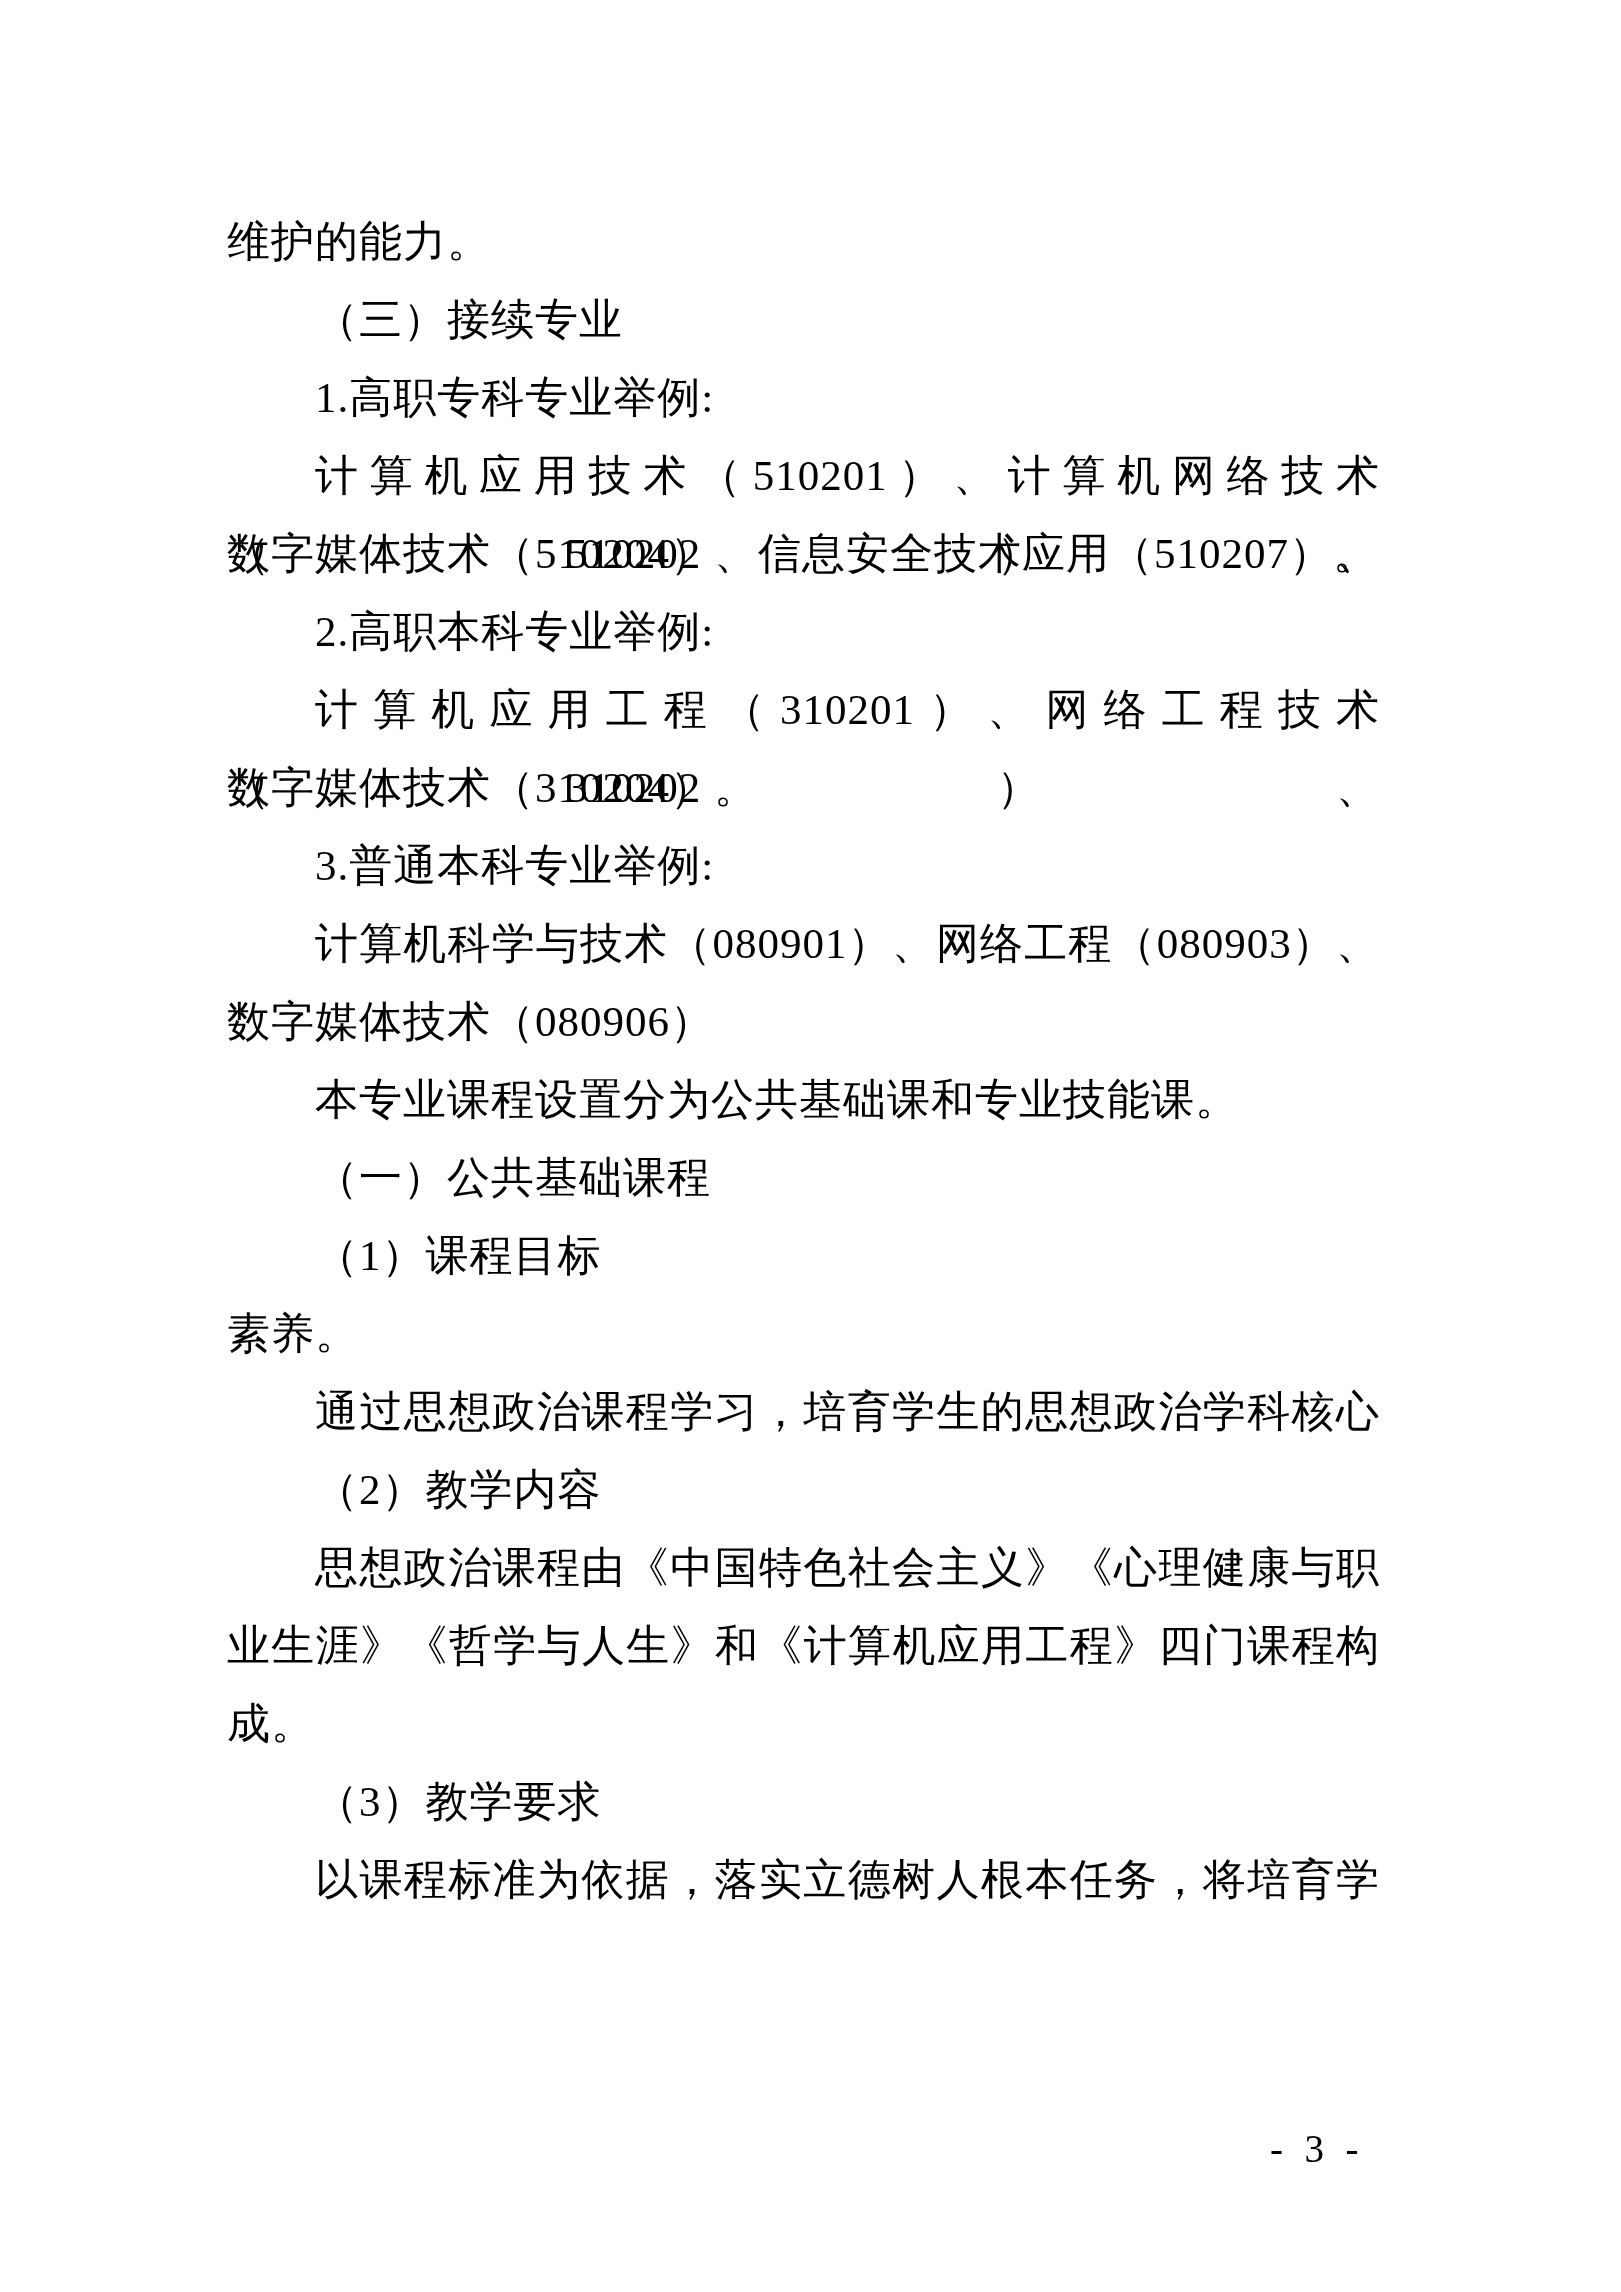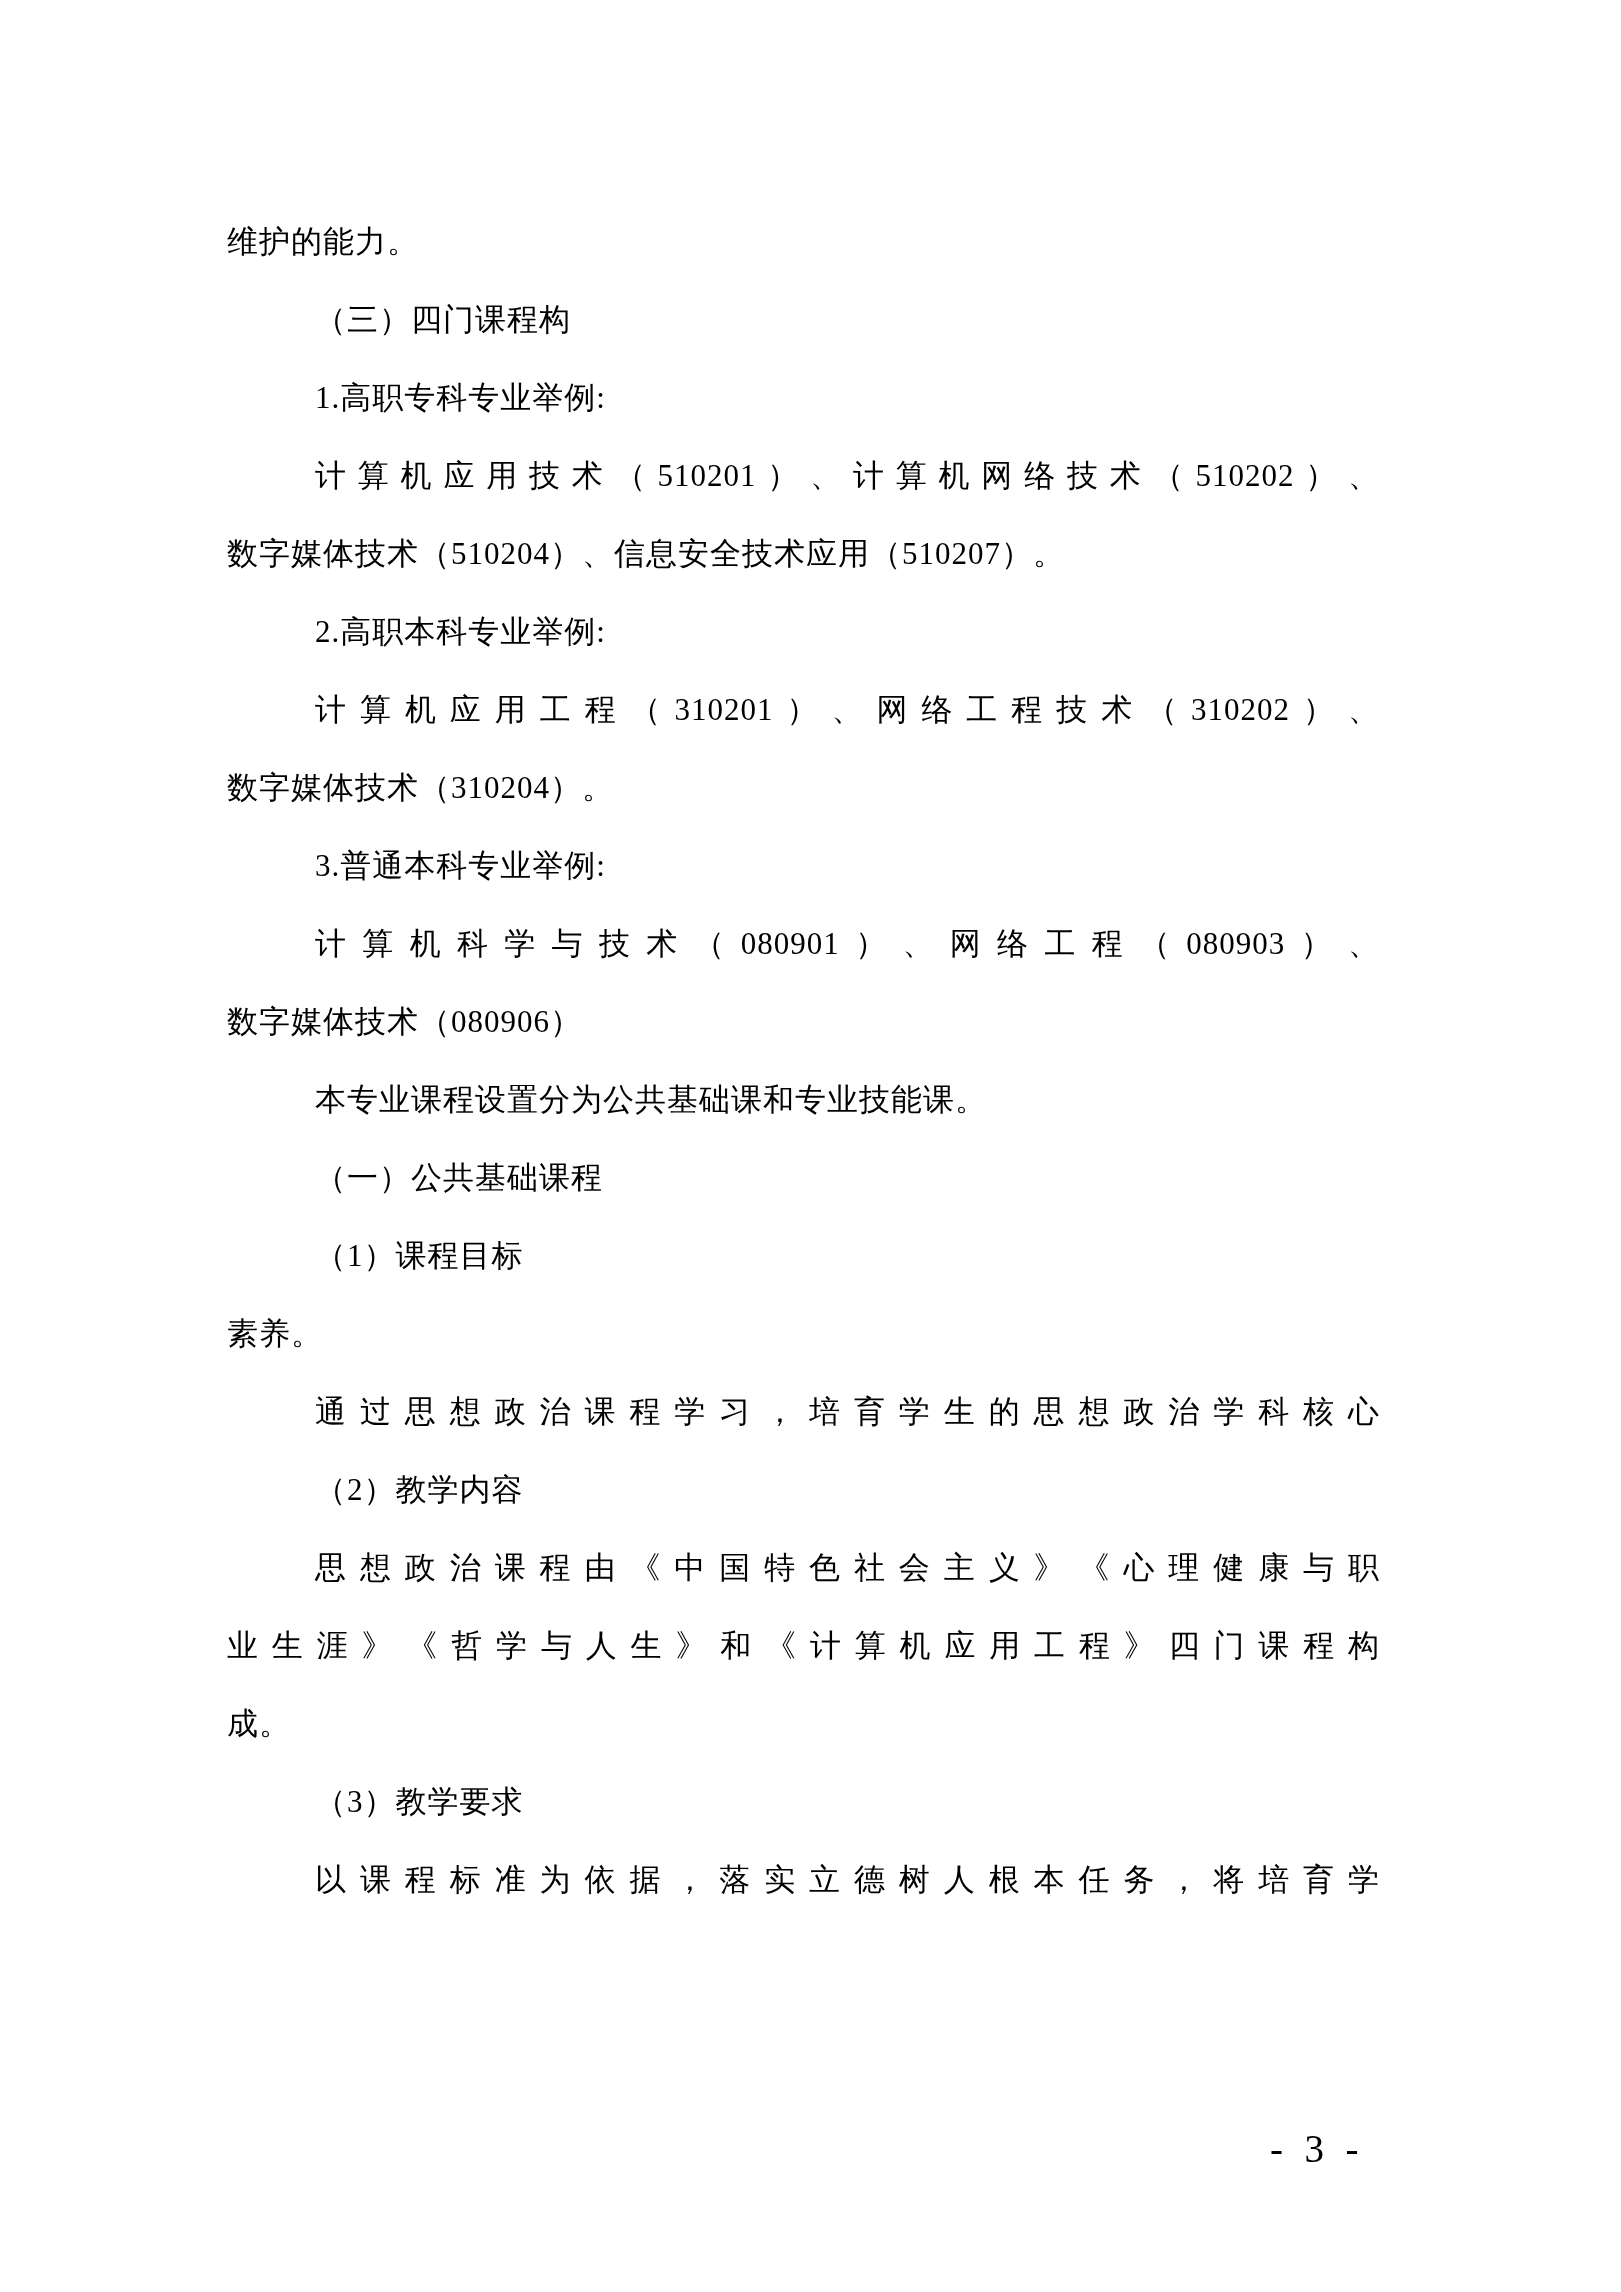--- a/index.html
+++ b/index.html
@@ -19,21 +19,21 @@
   }
   .textblock {
     position: absolute;
     left: 227px;
     top: 203px;
     width: 1153px;
   }
   .line {
     height: 78px;
     line-height: 78px;
-    font-size: 31px;
+    font-size: 43px;
     white-space: nowrap;
     letter-spacing: 1px;
     text-align: left;
   }
   .line.indent {
     text-indent: 88px;
   }
   .line.justify {
     white-space: normal;
     text-align: justify;
@@ -51,21 +51,21 @@
     letter-spacing: 5.9px;
     white-space: nowrap;
   }
 </style>
 </head>
 <body>
 
 <div class="page">
   <div class="textblock">
     <div class="line">维护的能力。</div>
-    <div class="line indent">（三）四门课程构</div>
+    <div class="line indent">（三）接续专业</div>
     <div class="line indent">1.高职专科专业举例:</div>
     <div class="line indent justify">计算机应用技术（510201）、计算机网络技术（510202）、</div>
     <div class="line">数字媒体技术（510204）、信息安全技术应用（510207）。</div>
     <div class="line indent">2.高职本科专业举例:</div>
     <div class="line indent justify">计算机应用工程（310201）、网络工程技术（310202）、</div>
     <div class="line">数字媒体技术（310204）。</div>
     <div class="line indent">3.普通本科专业举例:</div>
     <div class="line indent justify">计算机科学与技术（080901）、网络工程（080903）、</div>
     <div class="line">数字媒体技术（080906）</div>
     <div class="line indent">本专业课程设置分为公共基础课和专业技能课。</div>

